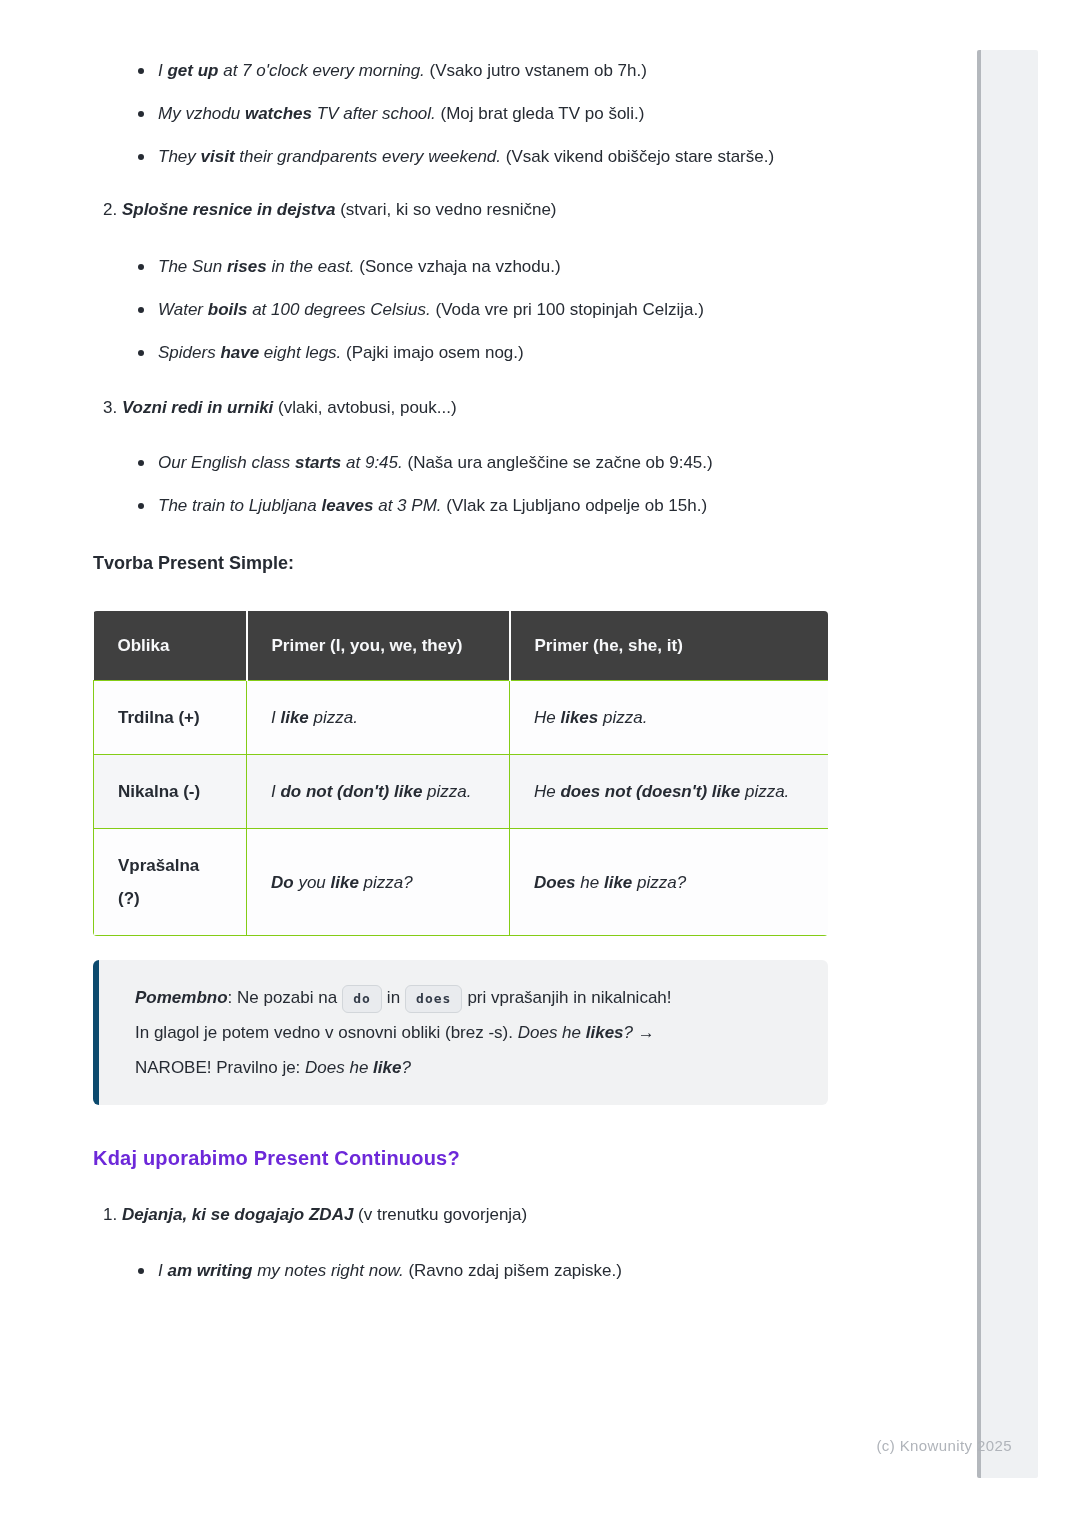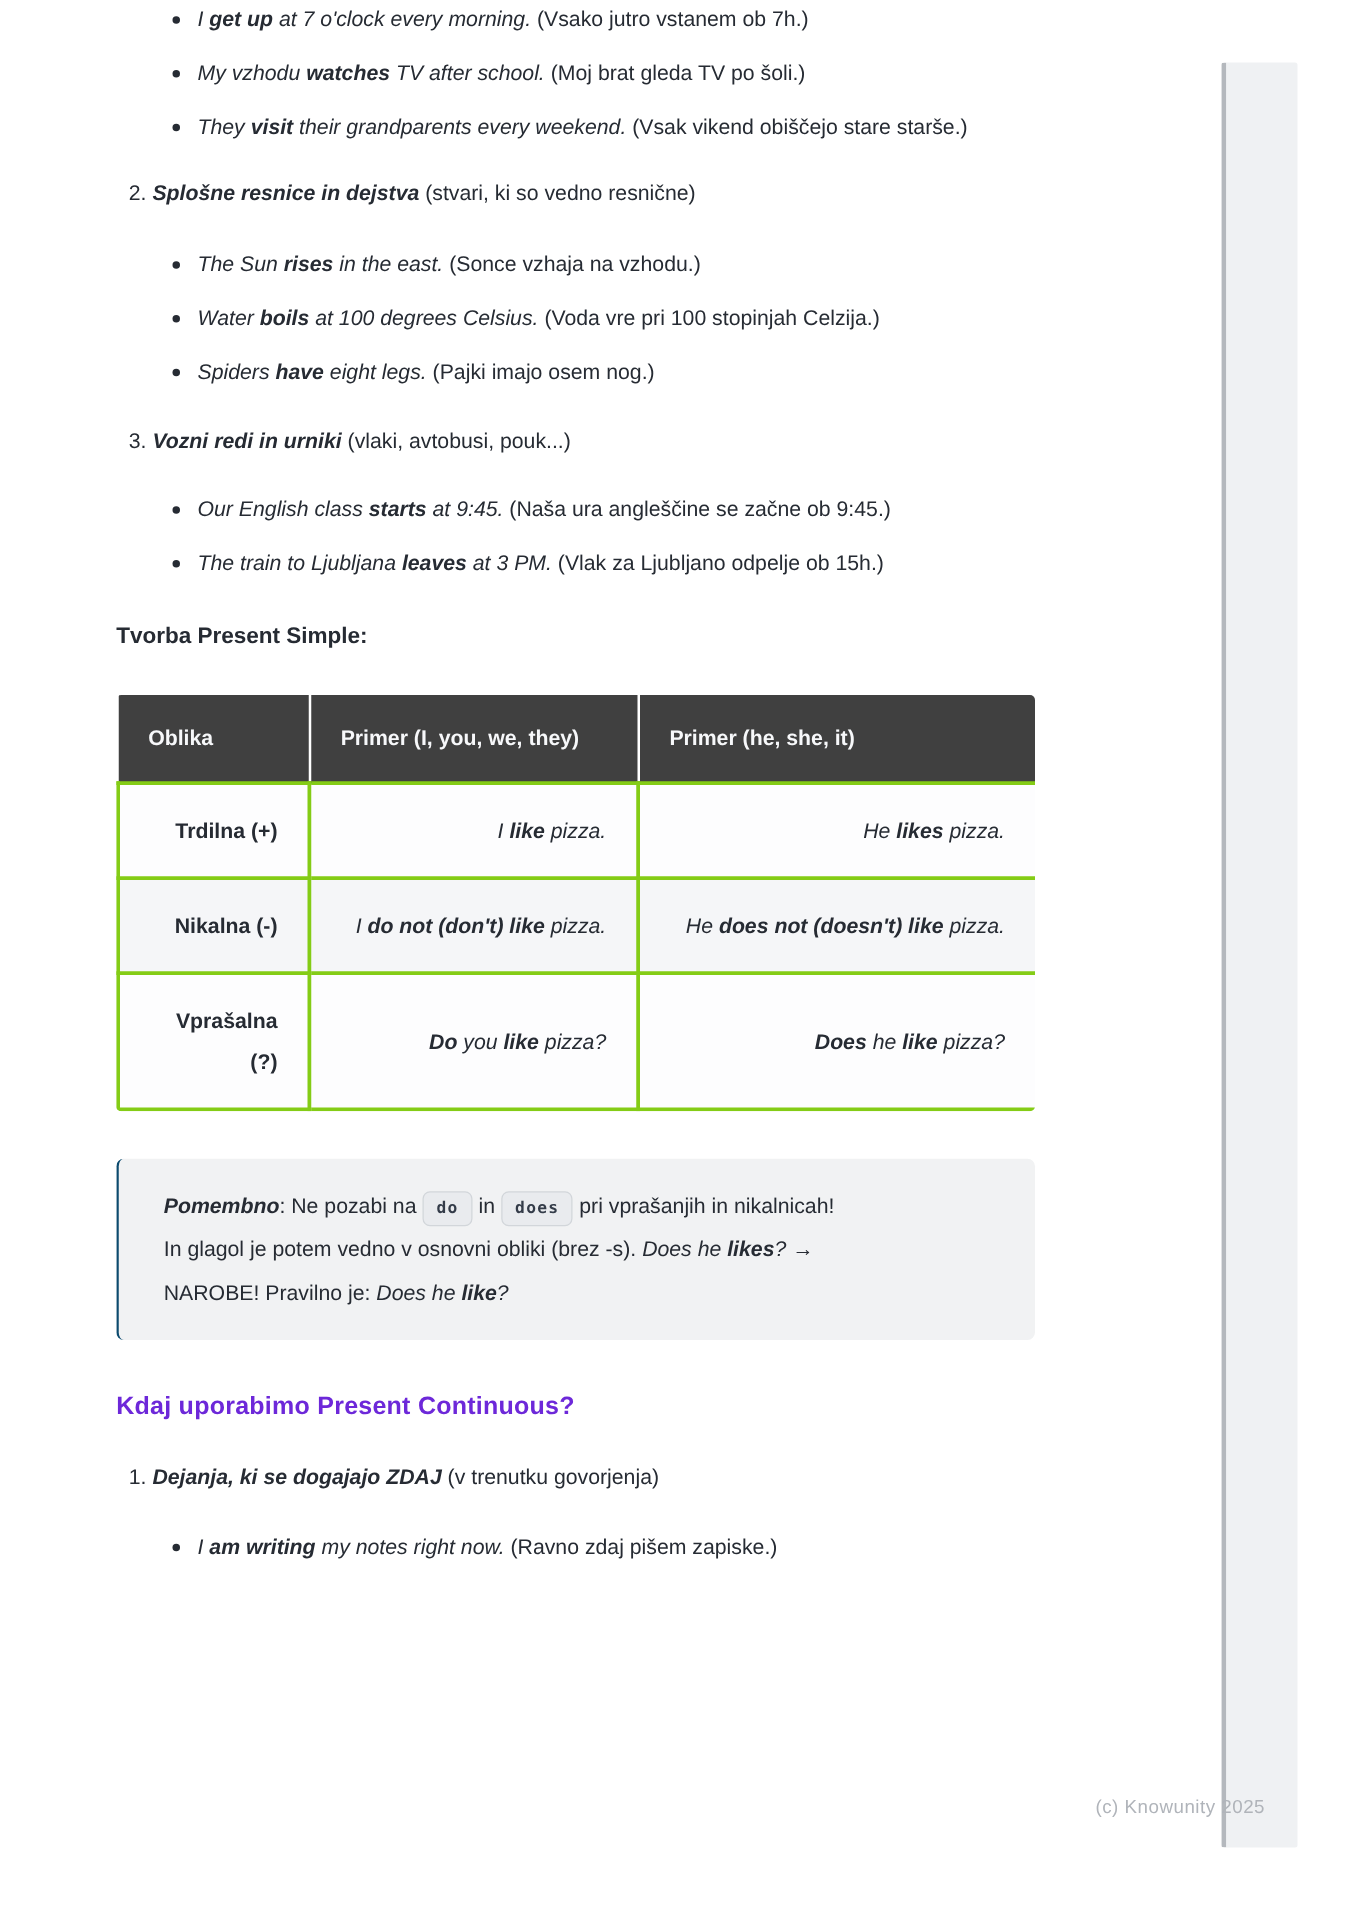--- a/index.html
+++ b/index.html
@@ -12,21 +12,21 @@
   .side-strip{
     position:absolute;left:977px;top:50px;width:57px;height:1428px;
     background:#eff1f3;border-left:4px solid #b4b8bd;
     border-radius:2px;z-index:1;
   }
   .watermark{
     position:absolute;top:1437px;right:68px;z-index:5;
     font-size:15px;color:#b0b4ba;letter-spacing:.4px;text-align:center;
   }
   .content{
-    position:absolute;left:93px;top:0;width:735px;z-index:2;
+    position:absolute;left:93px;top:0;width:735px;padding-top:55px;z-index:2;
   }
   ul.bullets{list-style:none;margin:0;padding:0;}
   ul.bullets li{
     position:relative;padding-left:65px;margin:0 0 11px 0;
     font-size:17px;line-height:32px;
   }
   ul.bullets li::before{
     content:"";position:absolute;left:45px;top:13px;width:6px;height:6px;
     border-radius:50%;background:#262b33;
   }
@@ -47,27 +47,27 @@
   }
   col.c1{width:153px;} col.c2{width:263px;} col.c3{width:319px;}
   table.grammar th{
     background:#404040;color:#f7f8fa;font-weight:600;text-align:left;
     padding:17px 24px;line-height:35px;vertical-align:middle;
     border-right:2px solid #ffffff;
   }
   table.grammar th:last-child{border-right:none;}
   table.grammar td{
     padding:20px 24px;line-height:33px;vertical-align:middle;
-    background:#fdfdfe;border:3px solid #84cc16;text-align:right;
+    background:#fdfdfe;border:1px solid #84cc16;
   }
   table.grammar tr.alt td{background:#f5f6f8;}
   table.grammar td.lbl{font-weight:700;}
   .callout{
-    margin-top:38px;width:735px;box-sizing:border-box;
-    background:#f1f2f3;border-left:2px solid #0c4a6e;border-radius:6px;
+    margin-top:24px;width:735px;box-sizing:border-box;
+    background:#f1f2f3;border-left:6px solid #0c4a6e;border-radius:6px;
     padding:20px 30px 20px 36px;
   }
   .callout-text{margin:0;font-size:17px;line-height:35px;}
   .grey-heading{
     margin:36px 0 24px;font-size:20px;line-height:34px;font-weight:600;
     color:#6d28d9;letter-spacing:.2px;
   }
   .run-r{}
   .run-b{font-weight:700;font-style:italic;}
   .run-i{font-style:italic;}

